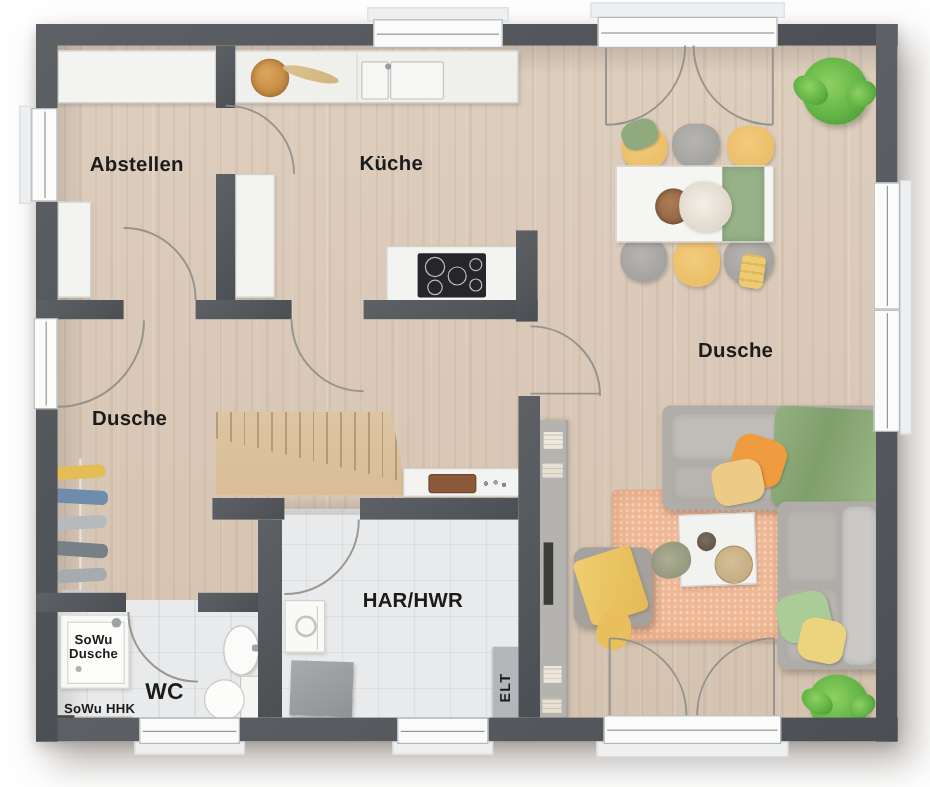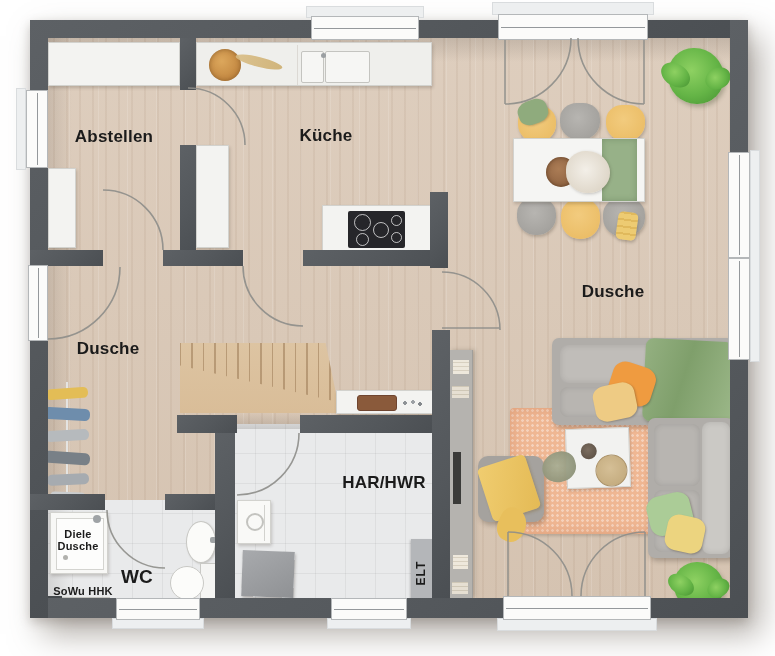--- a/index.html
+++ b/index.html
@@ -258,19 +258,19 @@
       <path d="M 508 532 A 64 64 0 0 1 572 596"></path>
       <path d="M 645 532 A 64 64 0 0 0 581 596"></path>
     </g>
   </svg>
 
   <div class="lbl room" style="left:114px;top:137px;">Abstellen</div>
   <div class="lbl room" style="left:326px;top:136px;">Küche</div>
   <div class="lbl room" style="left:613px;top:292px;">Dusche</div>
   <div class="lbl room" style="left:108px;top:349px;">Dusche</div>
   <div class="lbl room" style="left:137px;top:577px;font-size:19px;">WC</div>
-  <div class="lbl room" style="left:344px;top:483px;margin-left:40px;">HAR/HWR</div>
-  <div class="lbl small" style="left:78px;top:540px;">Diele
+  <div class="lbl room" style="left:344px;top:500px;">HAR/HWR</div>
+  <div class="lbl small" style="left:78px;top:540px;">SoWu
 Dusche</div>
   <div class="lbl small" style="left:83px;top:591px;">SoWu HHK</div>
   <div class="lbl vert" style="left:422px;top:573px;">ELT</div>
 
 </div>
 
 </body></html>

